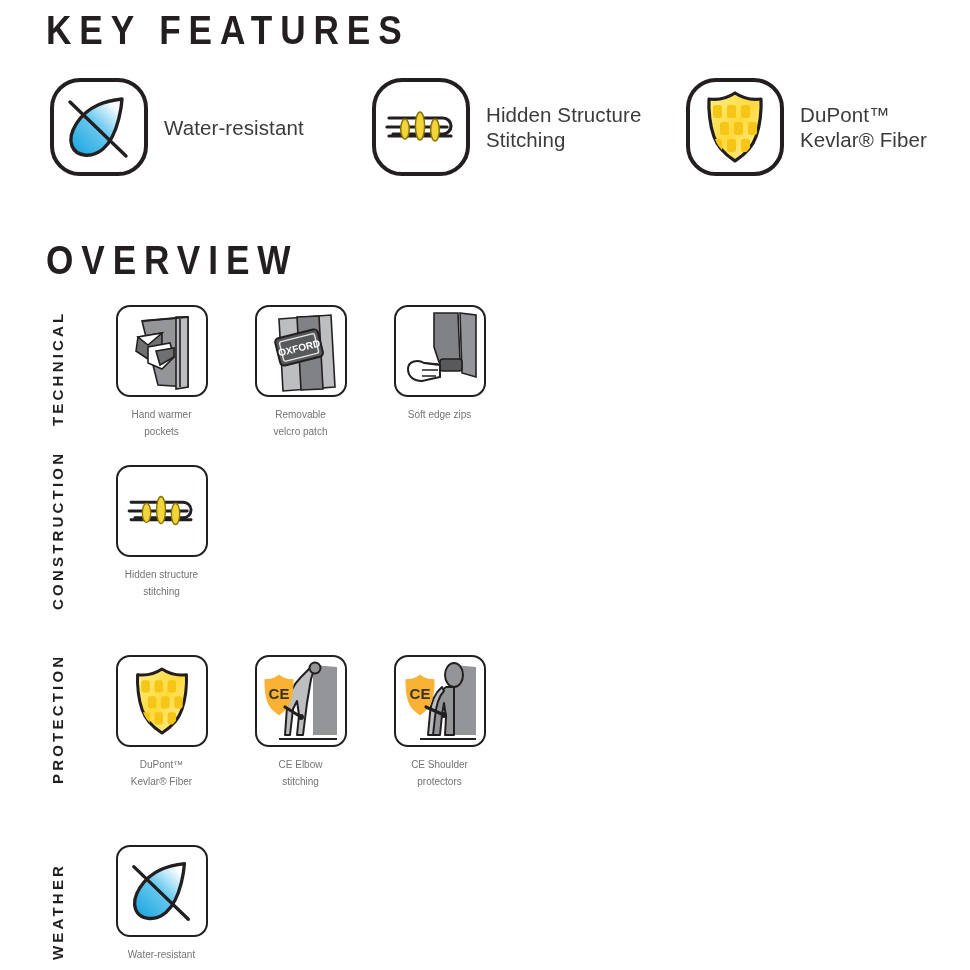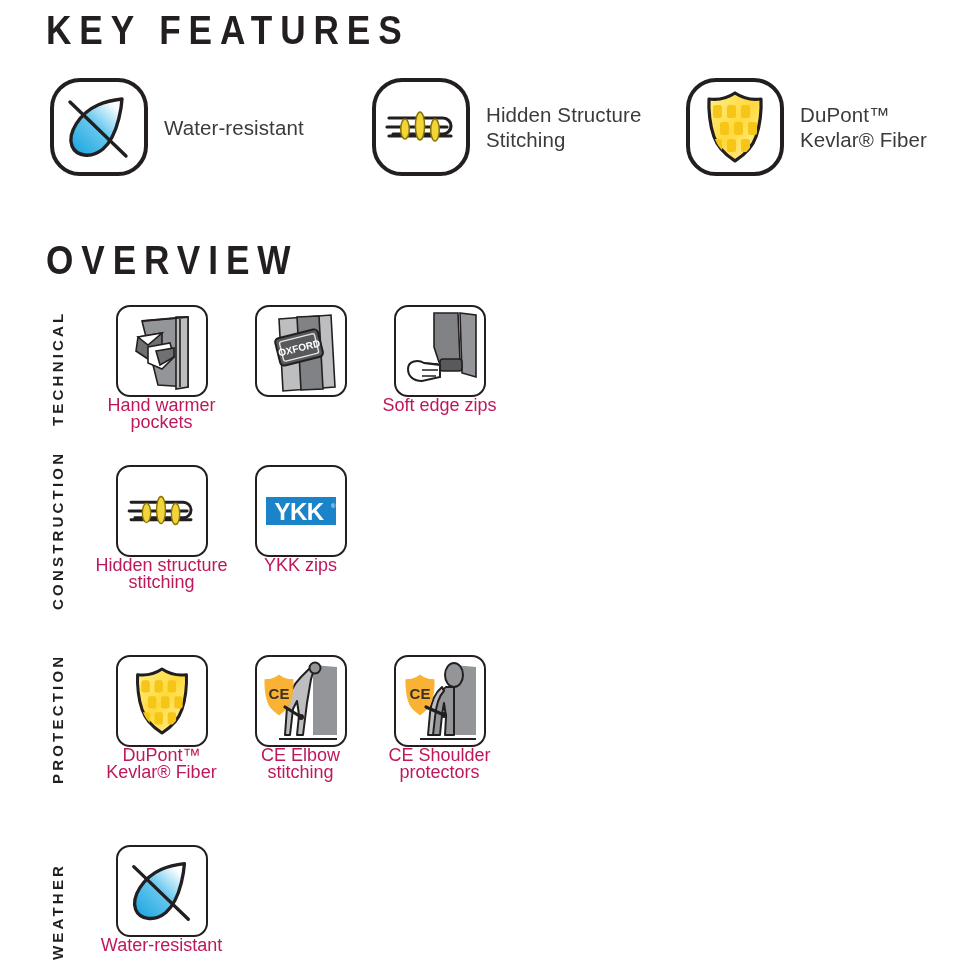--- a/index.html
+++ b/index.html
@@ -53,21 +53,21 @@
   }
   .tiles{position:absolute;left:92px;top:0;display:flex;}
   .tile{width:139px;margin-right:0;text-align:center;}
   .tile-box{
     width:92px;height:92px;margin:0 auto;
     border:2.6px solid #231f20;border-radius:14px;background:#fff;
     box-sizing:border-box;display:flex;align-items:center;justify-content:center;
     overflow:hidden;
   }
   .tile-label{
-    font-size:18px;line-height:17px;color:#be185d;
+    margin-top:9px;font-size:10px;line-height:17px;color:#737373;
     white-space:pre-line;
   }
 
   svg{display:block;}
 </style>
 </head>
 <body>
 
 <div class="page">
 
@@ -167,20 +167,22 @@
           <svg width="88" height="88" viewBox="0 0 88 88">
             <path d="M22 12 L74 8 L78 80 L26 84 Z" fill="#bcbec0" stroke="#231f20" stroke-width="1.6"></path>
             <path d="M40 10 L62 9 L66 82 L44 83 Z" fill="#808285" stroke="#231f20" stroke-width="1.6"></path>
             <g transform="rotate(-14 44 40)">
               <rect x="20" y="26" width="44" height="28" rx="4" fill="#58595b" stroke="#231f20" stroke-width="2"></rect>
               <rect x="24" y="30" width="36" height="20" rx="2" fill="none" stroke="#e6e7e8" stroke-width="1.4"></rect>
               <text x="42" y="44" font-family="Liberation Sans, sans-serif" font-size="10" font-weight="bold" fill="#ffffff" text-anchor="middle">OXFORD</text>
             </g>
           </svg>
         </div>
+        <div class="tile-label">Removable
+velcro patch</div>
       </div>
 
       <div class="tile">
         <div class="tile-box">
           <svg width="88" height="88" viewBox="0 0 88 88">
             <path d="M38 6 L62 6 L64 54 L44 58 L38 40 Z" fill="#808285" stroke="#231f20" stroke-width="1.6"></path>
             <path d="M64 6 L80 8 L80 70 L66 66 Z" fill="#939598" stroke="#231f20" stroke-width="1.6"></path>
             <rect x="44" y="52" width="22" height="12" rx="3" fill="#58595b" stroke="#231f20" stroke-width="1.6"></rect>
             <path d="M12 62 C12 54 22 52 28 56 L44 58 L44 70 L26 74 C16 74 12 68 12 62 Z" fill="#ffffff" stroke="#231f20" stroke-width="2"></path>
             <path d="M28 56 L42 57" stroke="#231f20" stroke-width="1.4"></path>
@@ -207,30 +209,20 @@
             <line x1="6" y1="40" x2="68" y2="40" stroke="#231f20" stroke-width="3" stroke-linecap="round"></line>
             <ellipse cx="22" cy="33" rx="4.3" ry="10" fill="#F2D43B" stroke="#8a7400" stroke-width="1.4"></ellipse>
             <ellipse cx="37" cy="30" rx="4.6" ry="14" fill="#F2D43B" stroke="#8a7400" stroke-width="1.4"></ellipse>
             <ellipse cx="52" cy="34" rx="4.3" ry="11" fill="#F2D43B" stroke="#8a7400" stroke-width="1.4"></ellipse>
           </svg>
         </div>
         <div class="tile-label">Hidden structure
 stitching</div>
       </div>
 
-      <div class="tile">
-        <div class="tile-box">
-          <svg width="78" height="40" viewBox="0 0 78 40">
-            <rect x="4" y="6" width="70" height="28" fill="#1B83C8"></rect>
-            <text x="37" y="29" font-family="Liberation Sans, sans-serif" font-size="24" font-weight="bold" fill="#ffffff" text-anchor="middle" letter-spacing="-0.5">YKK</text>
-            <text x="69" y="17" font-family="Liberation Sans, sans-serif" font-size="6" fill="#ffffff">®</text>
-          </svg>
-        </div>
-        <div class="tile-label">YKK zips</div>
-      </div>
 
     </div>
   </div>
 
   <div class="ov-row" style="top:655px;height:150px;">
     <div class="row-label" style="left:66px;top:112px;">PROTECTION</div>
     <div class="tiles">
 
       <div class="tile">
         <div class="tile-box">

